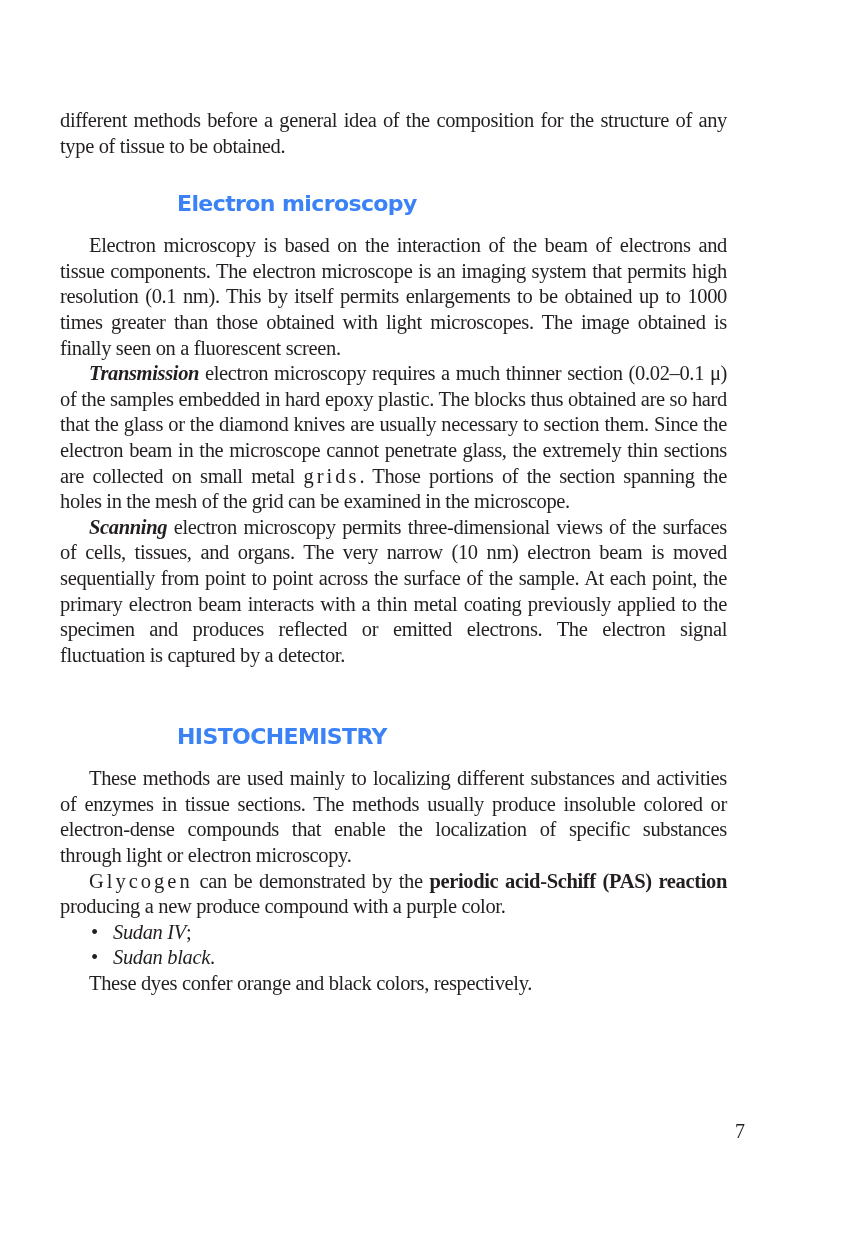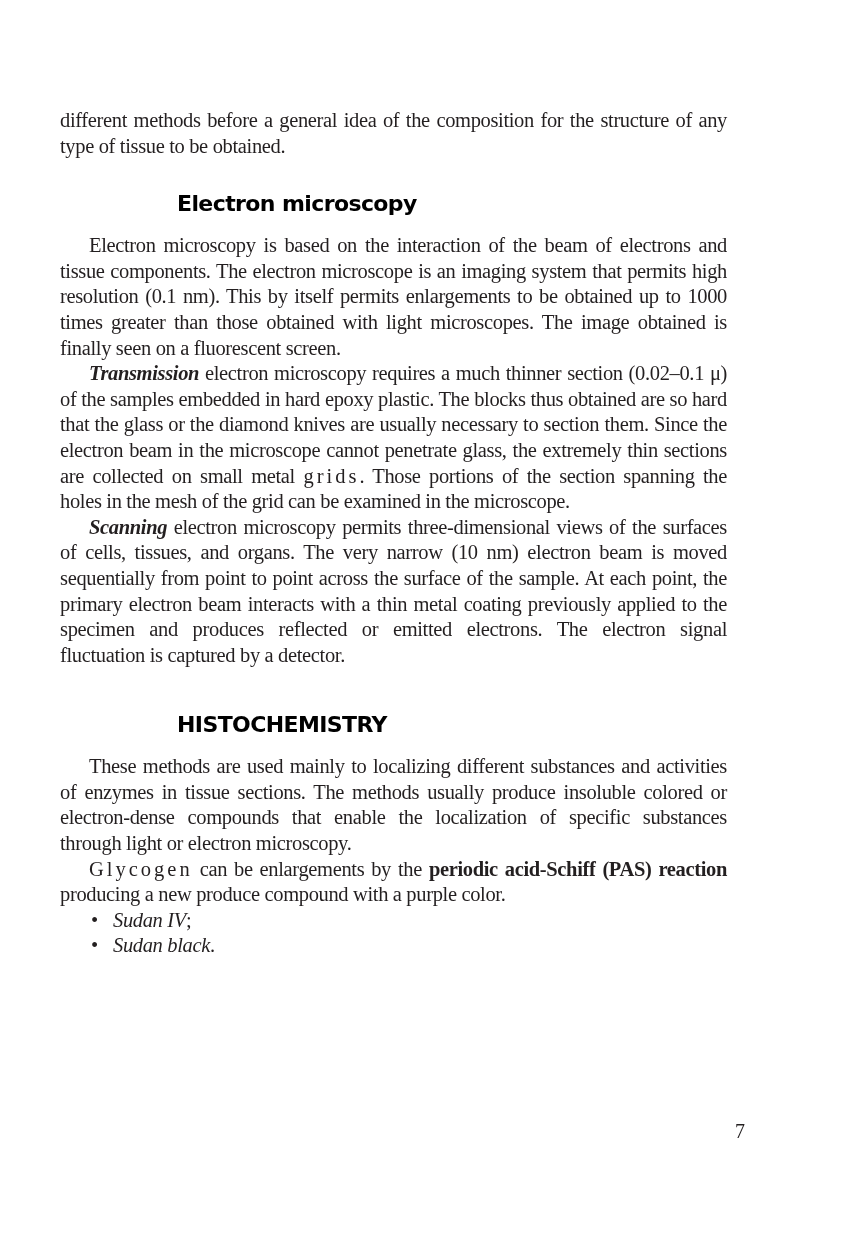--- a/index.html
+++ b/index.html
@@ -7,25 +7,25 @@
   .page {
     position: absolute; left: 60px; top: 108px; width: 667px;
     font-family: "Liberation Serif", serif;
     font-size: 20.5px; line-height: 25.6px; color: #231f20;
     letter-spacing: -0.35px;
   }
   .para { margin: 0; text-align: justify; text-align-last: left; }
   .para.indent { text-indent: 29px; }
   .h2 {
     font-family: "DejaVu Sans", sans-serif; font-weight: bold;
-    font-size: 22px; color: #000000; margin: 0;
+    font-size: 22px; color: #3b82f6; margin: 0;
     padding-left: 117px; letter-spacing: -0.6px;
   }
   .h-electron { margin-top: 30px; margin-bottom: 14px; line-height: 30px; }
-  .h-histo { margin-top: 42px; margin-bottom: 14px; line-height: 30px; }
+  .h-histo { margin-top: 54px; margin-bottom: 14px; line-height: 30px; }
   .spaced { letter-spacing: 3px; }
   .em-bold { font-weight: bold; font-style: italic; font-family: Liberation Serif, serif; }
   b { font-weight: bold; }
   i { font-style: italic; }
   ul.dyes { list-style: none; margin: 0; padding: 0 0 0 29px; }
   ul.dyes li { position: relative; padding-left: 24px; }
   ul.dyes li .bullet { position: absolute; left: 2px; top: 0; }
   .after-list { margin: 0; padding-left: 29px; }
   .page-number {
     position: absolute; top: 1120px; left: 700px; width: 45px; text-align: right;
@@ -45,23 +45,24 @@
 
   <p class="para indent"><span class="em-bold">Transmission</span><span> electron microscopy requires a much thinner section (0.02–0.1 μ) of the samples embedded in hard epoxy plastic. The blocks thus obtained are so hard that the glass or the diamond knives are usually necessary to section them. Since the electron beam in the microscope cannot penetrate glass, the extremely thin sections are collected on small metal </span><span class="spaced">grids</span><span>. Those portions of the section spanning the holes in the mesh of the grid can be examined in the microscope.</span></p>
 
   <p class="para indent"><span class="em-bold">Scanning</span><span> electron microscopy permits three-dimensional views of the surfaces of cells, tissues, and organs. The very narrow (10 nm) electron beam is moved sequentially from point to point across the surface of the sample. At each point, the primary electron beam interacts with a thin metal coating previously applied to the specimen and produces reflected or emitted electrons. The electron signal fluctuation is captured by a detector.</span></p>
 
   <h2 class="h2 h-histo">HISTOCHEMISTRY</h2>
 
   <p class="para indent">These methods are used mainly to localizing different substances and activities of enzymes in tissue sections. The methods usually produce insoluble colored or electron-dense compounds that enable the localization of specific substances through light or electron microscopy.</p>
 
 
-  <p class="para indent"><span class="spaced">Glycogen</span><span> can be enlargements by the </span><b>periodic acid-Schiff (PAS) reaction</b><span> producing a new produce compound with a purple color.</span></p>
+  <p class="para indent"><span class="spaced">Glycogen</span><span> can be demonstrated by the </span><b>periodic acid-Schiff (PAS) reaction</b><span> producing a new produce compound with a purple color.</span></p>
 
 
   <ul class="dyes">
     <li><span class="bullet">•</span><i>Sudan IV</i><span>;</span></li>
     <li><span class="bullet">•</span><i>Sudan black</i><span>.</span></li>
   </ul>
 
+  <p class="after-list">These dyes confer orange and black colors, respectively.</p>
 </div>
 
 <div class="page-number">7</div>
 
 </body></html>

